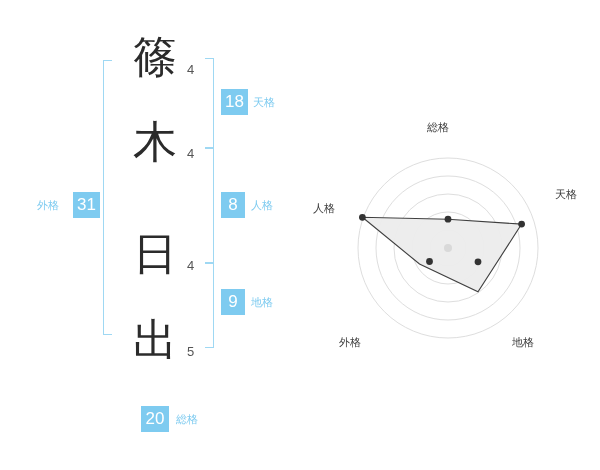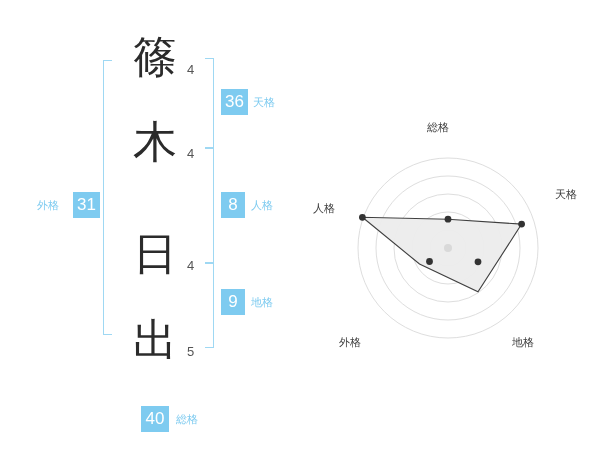--- a/index.html
+++ b/index.html
@@ -120,33 +120,33 @@
     <div class="kanji-num" style="left:187px; top:344px;">5</div>
 
     <div class="bracket br-right" style="left:205px; top:58px; height:90px;"></div>
 
     <div class="bracket br-right" style="left:205px; top:148px; height:115px;"></div>
 
     <div class="bracket br-right" style="left:205px; top:263px; height:85px;"></div>
 
     <div class="bracket br-left" style="left:103px; top:60px; height:275px;"></div>
 
-    <div class="chip" style="left:221px; top:89px;">36</div>
+    <div class="chip" style="left:221px; top:89px;">18</div>
     <div class="chip-label" style="left:253px; top:89px;">天格</div>
 
     <div class="chip" style="left:221px; top:192px;">8</div>
     <div class="chip-label" style="left:251px; top:192px;">人格</div>
 
     <div class="chip" style="left:221px; top:289px;">9</div>
     <div class="chip-label" style="left:251px; top:289px;">地格</div>
 
     <div class="chip-label" style="left:37px; top:192px;">外格</div>
     <div class="chip" style="left:73px; top:192px;">31</div>
 
-    <div class="chip" style="left:141px; top:406px; min-width:28px;">40</div>
+    <div class="chip" style="left:141px; top:406px; min-width:28px;">20</div>
     <div class="chip-label" style="left:176px; top:406px;">総格</div>
   </div>
 
   <div class="radar-panel">
 
     <svg width="300" height="470" viewBox="0 0 300 470">
 
       <g fill="none" stroke="#dedede" stroke-width="1">
         <circle cx="148" cy="248" r="90"></circle>
         <circle cx="148" cy="248" r="72"></circle>

